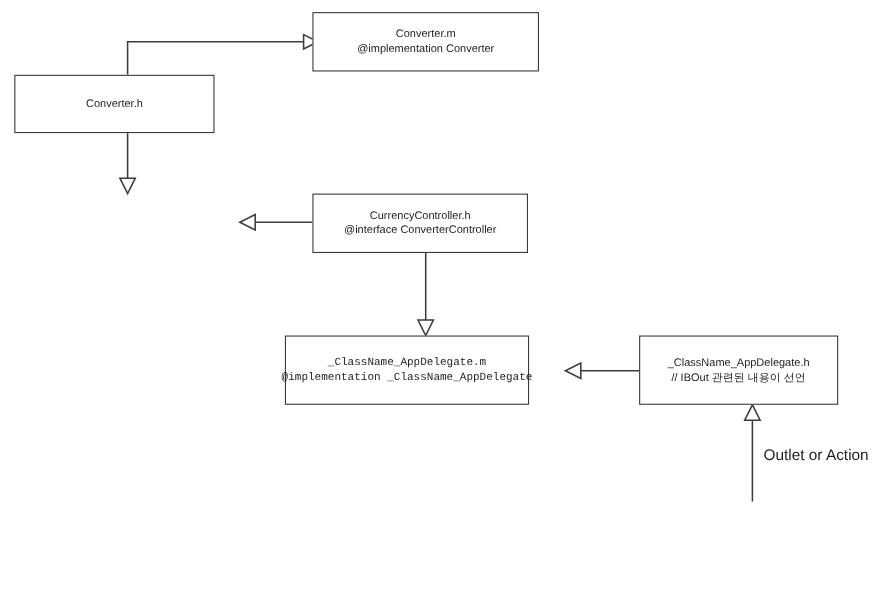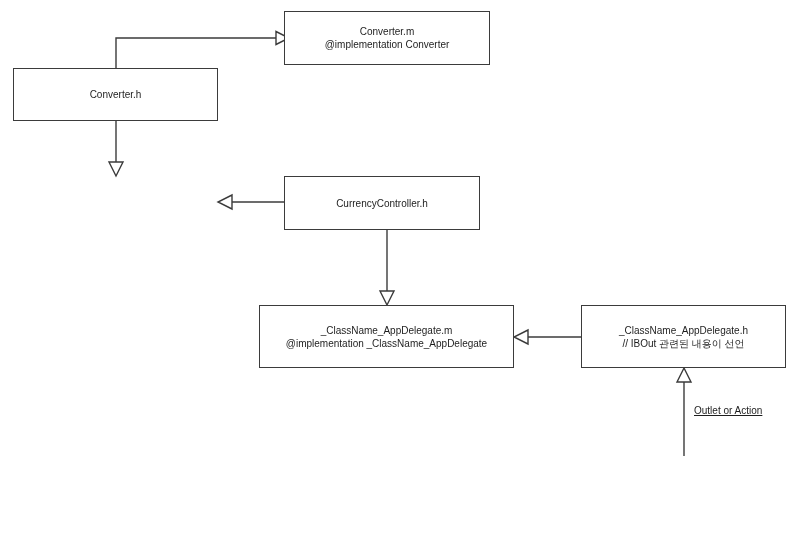--- a/index.html
+++ b/index.html
@@ -34,24 +34,23 @@
   svg.edges {
     position: absolute;
     left: 0;
     top: 0;
     width: 800px;
     height: 536px;
     pointer-events: none;
   }
   .edge-label {
     position: absolute;
-    font-size: 10px;
+    font-size: 14px;
     color: #1d1d1d;
     white-space: nowrap;
-    text-decoration: underline;
   }
 </style>
 </head>
 <body>
 
 <div id="canvas">
 
   <svg class="edges" viewBox="0 0 800 536" xmlns="http://www.w3.org/2000/svg">
     <g stroke="#3b3b3b" stroke-width="1.4" fill="none">
 
@@ -86,35 +85,36 @@
       </g>
 
     </g>
   </svg>
 
   <div class="node" style="left:284px; top:11px; width:206px; height:54px;">
     <span class="ln">Converter.m</span>
     <span class="ln">@implementation Converter</span>
   </div>
 
-  <div class="node" style="left:13px; top:68px; width:205px; height:53px;">
+  <div class="node" style="left:13px; top:68px; width:182px; height:53px;">
     <span class="ln">Converter.h</span>
   </div>
 
 
   <div class="node" style="left:284px; top:176px; width:196px; height:54px;">
     <span class="ln">CurrencyController.h</span>
+    <span class="ln">@interface ConverterController</span>
   </div>
 
-  <div class="node" style="left:259px; top:305px; width:255px; height:63px;">
+  <div class="node" style="left:259px; top:305px; width:222px; height:63px;font-family:Liberation Mono, monospace;">
     <span class="ln">_ClassName_AppDelegate.m</span>
     <span class="ln">@implementation _ClassName_AppDelegate</span>
   </div>
 
-  <div class="node" style="left:581px; top:305px; width:205px; height:63px;">
+  <div class="node" style="left:581px; top:305px; width:181px; height:63px;">
     <span class="ln">_ClassName_AppDelegate.h</span>
     <span class="ln">// IBOut 관련된 내용이 선언</span>
   </div>
 
 
   <div class="edge-label" style="left:694px; top:405px;">Outlet or Action</div>
 
 </div>
 
 </body></html>

